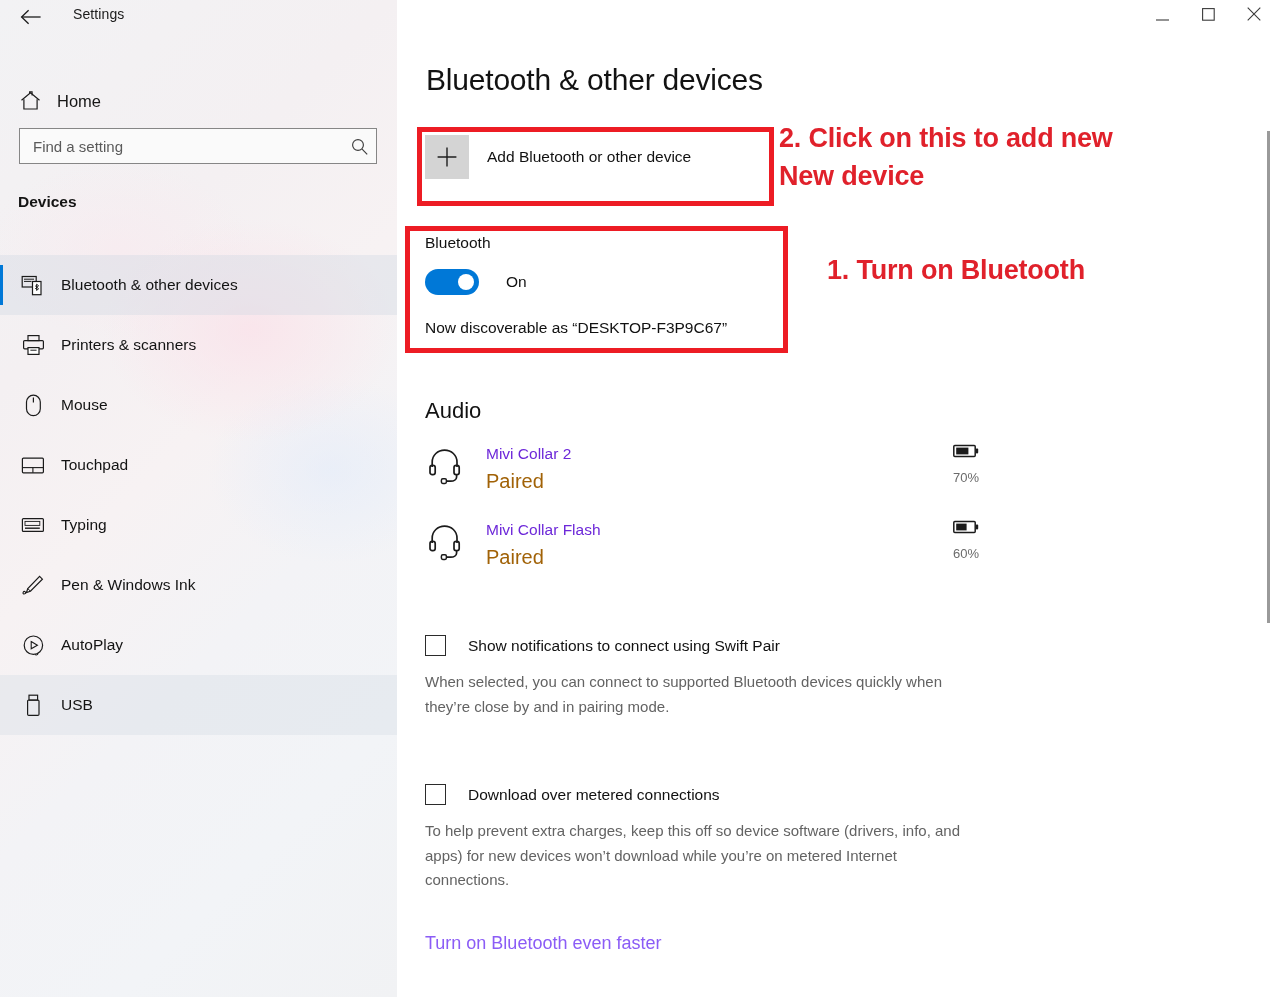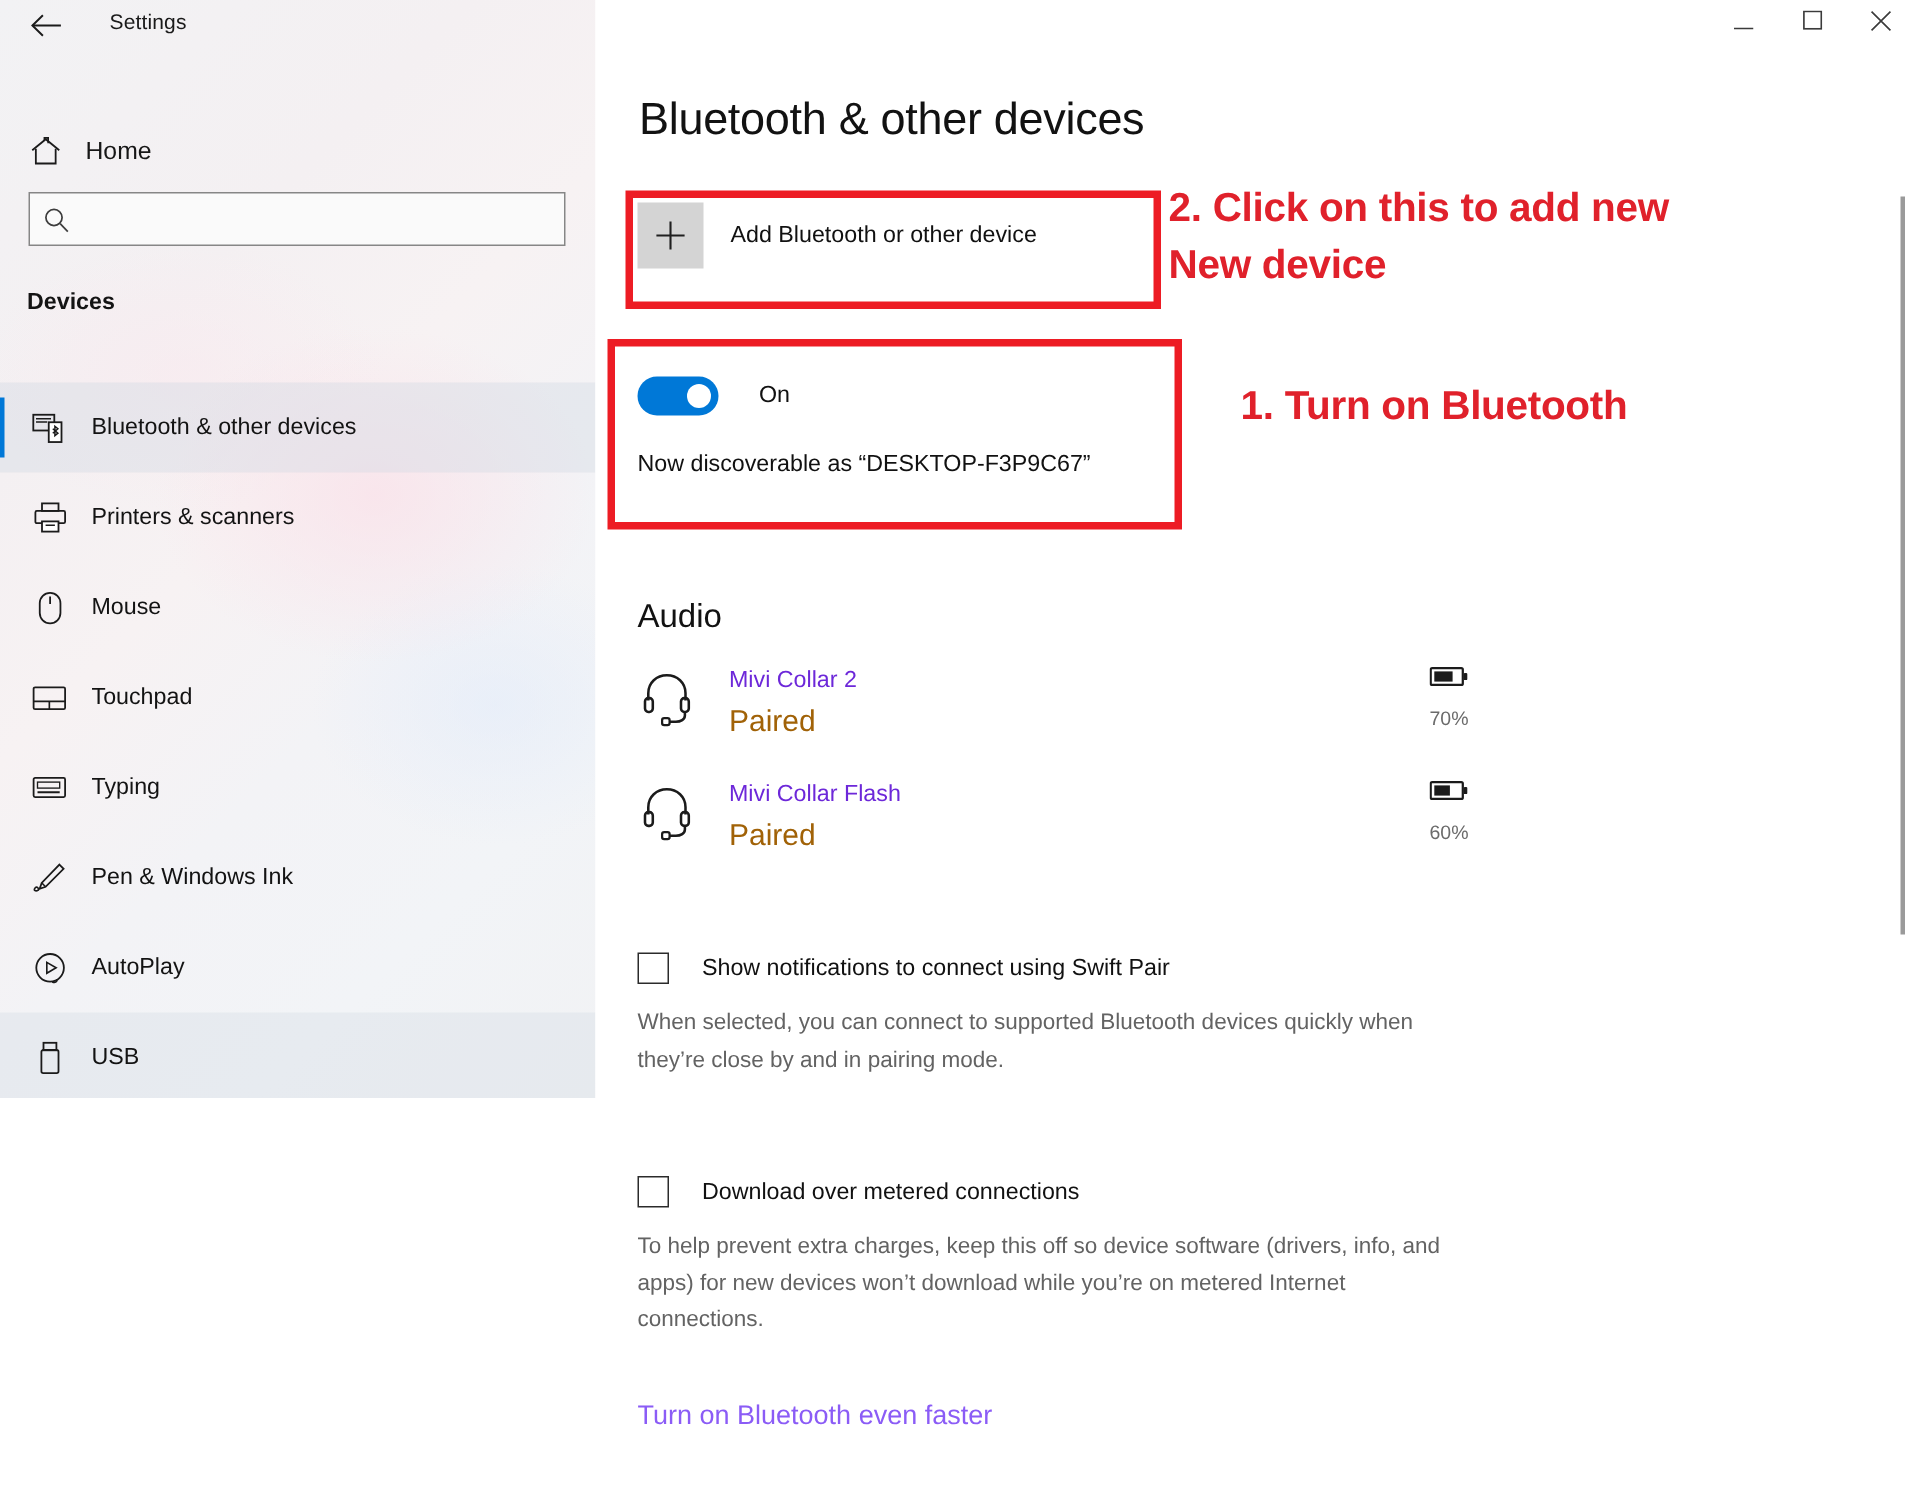--- a/index.html
+++ b/index.html
@@ -15,21 +15,21 @@
     font-family: "Liberation Sans", sans-serif;
     color: #000000;
     -webkit-font-smoothing: antialiased;
   }
 
   
   #sidebar {
     position: absolute;
     left: 0; top: 0;
     width: 397px;
-    height: 732px;
+    height: 997px;
     background: linear-gradient(135deg, #f2f2f4 0%, #f4f0f2 28%, #f7f2f3 45%, #f3f3f6 62%, #f2f4f7 80%, #f1f2f4 100%);
     overflow: hidden;
   }
   #sidebar-tint {
     position: absolute;
     left: 0; top: 0; width: 100%; height: 100%;
     background:
       radial-gradient(ellipse 210px 160px at 250px 330px, rgba(250,225,233,0.75) 0%, rgba(250,230,236,0.0) 70%),
       radial-gradient(ellipse 170px 130px at 330px 470px, rgba(225,235,250,0.55) 0%, rgba(230,238,250,0.0) 72%),
       radial-gradient(ellipse 180px 120px at 120px 250px, rgba(250,232,238,0.5) 0%, rgba(250,235,240,0.0) 75%);
@@ -291,20 +291,21 @@
       <svg width="21" height="20" viewBox="0 0 21 20">
         <path d="M1.5 9.2 L10.5 1.8 L19.5 9.2" fill="none" stroke="#1b1b1b" stroke-width="1.2"></path>
         <path d="M3.9 8.2 V18 H17.1 V8.2" fill="none" stroke="#1b1b1b" stroke-width="1.2"></path>
         <path d="M9.6 2.4 V0.9 H12.1 V4.5" fill="none" stroke="#1b1b1b" stroke-width="1.1"></path>
       </svg>
     </span>
     <span class="lbl">Home</span>
   </div>
 
   <div class="search-wrap">
+    <input type="text" placeholder="Find a setting" value="" style="">
     <span class="sicon">
       <svg width="19" height="19" viewBox="0 0 19 19">
         <circle cx="8" cy="8" r="5.4" fill="none" stroke="#3d3d3d" stroke-width="1.15"></circle>
         <path d="M12.1 12.1 L17.2 17.4" fill="none" stroke="#3d3d3d" stroke-width="1.15"></path>
       </svg>
     </span>
   </div>
 
   <div class="devices-head">Devices</div>
 
@@ -433,20 +434,21 @@
   <div class="add-device">
     <span class="plusbox">
       <svg width="22" height="22" viewBox="0 0 22 22">
         <path d="M11 1.6 V20.4 M1.6 11 H20.4" stroke="#1f1f1f" stroke-width="1.4"></path>
       </svg>
     </span>
     <span class="adlbl">Add Bluetooth or other device</span>
   </div>
 
   <div class="bt-section">
+    <div class="bt-head">Bluetooth</div>
     <div class="bt-toggle-row">
       <div class="toggle">
         <span class="knob"></span>
       </div>
       <span class="onlbl">On</span>
     </div>
     <div class="bt-disc">Now discoverable as “DESKTOP-F3P9C67”</div>
   </div>
 
   <div class="audio-head">Audio</div>

